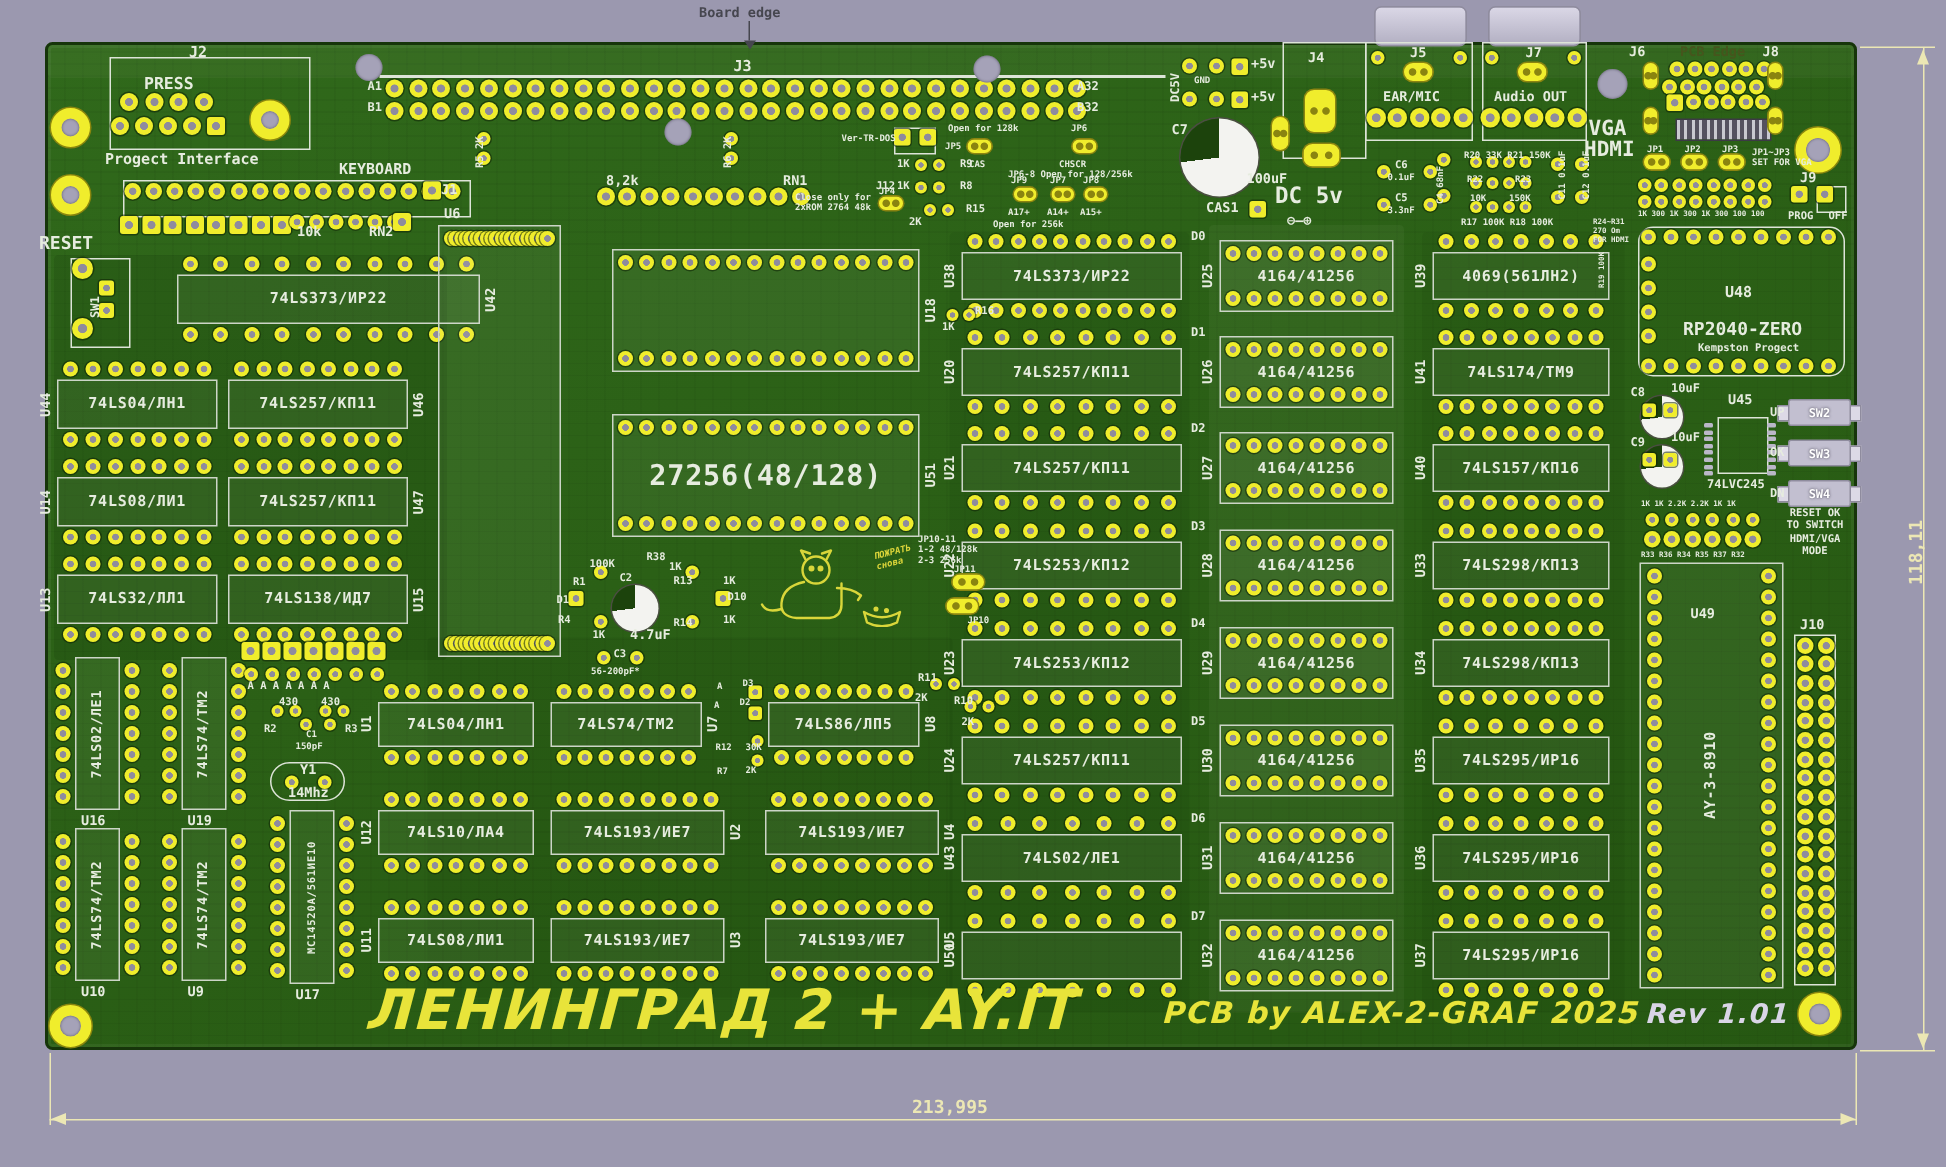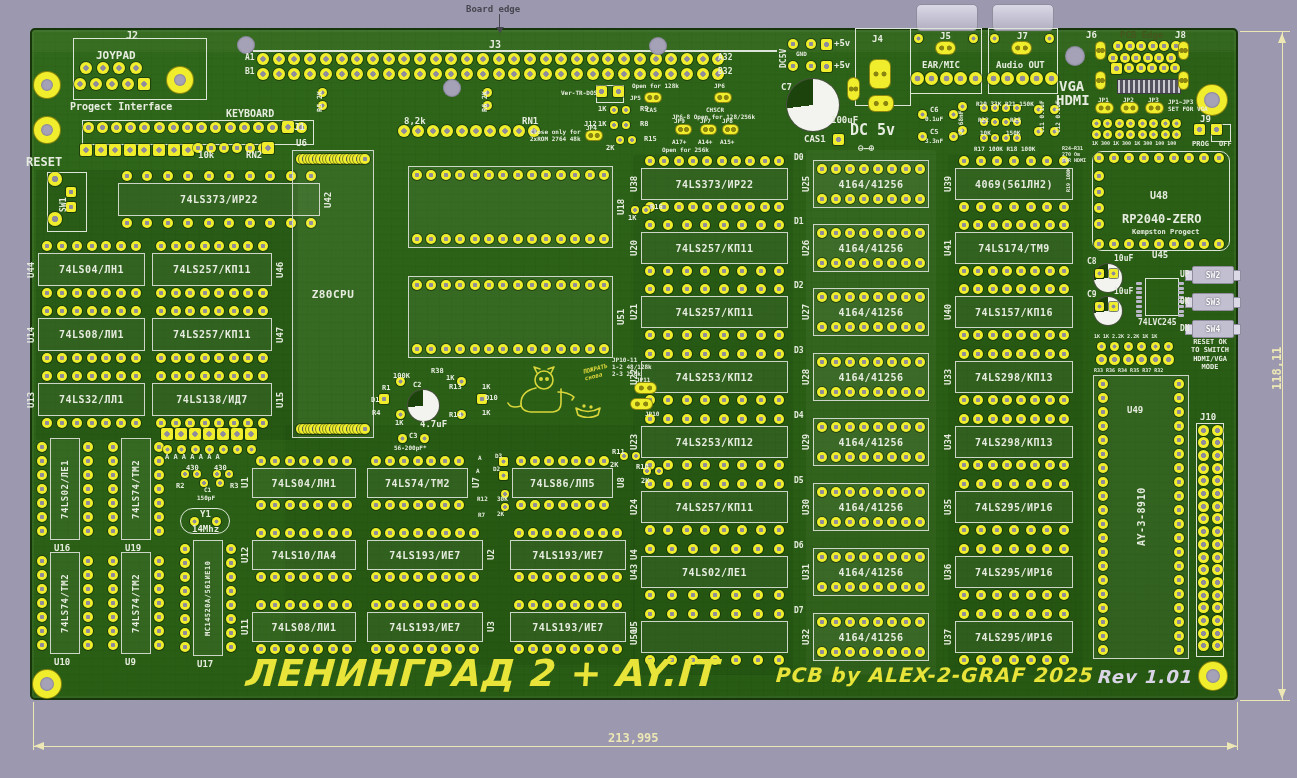--- a/index.html
+++ b/index.html
@@ -285,21 +285,20 @@
     <div class="pad" style="left: 199.714px; top: 418px; width: 10px; height: 10px;"></div>
     <div class="pad" style="left: 214.286px; top: 371px; width: 10px; height: 10px;"></div>
     <div class="pad" style="left: 214.286px; top: 418px; width: 10px; height: 10px;"></div>
     <div class="pad" style="left: 228.857px; top: 371px; width: 10px; height: 10px;"></div>
     <div class="pad" style="left: 228.857px; top: 418px; width: 10px; height: 10px;"></div>
     <div class="pad" style="left: 243.429px; top: 371px; width: 10px; height: 10px;"></div>
     <div class="pad" style="left: 243.429px; top: 418px; width: 10px; height: 10px;"></div>
     <div class="pad" style="left: 258px; top: 371px; width: 10px; height: 10px;"></div>
     <div class="pad" style="left: 258px; top: 418px; width: 10px; height: 10px;"></div>
     <div class="chip" style="left: 292px; top: 150px; width: 82px; height: 288px;"></div>
-    <div class="clab" style="left: 293px; top: 151px; width: 80px; height: 286px; font-size: 11px;">Z80CPU</div>
     <div class="cref" style="font-size: 9px; left: 296px; top: 138px; width: 34px; height: 10px;">U6</div>
     <div class="pad" style="left: 296px; top: 154px; width: 10px; height: 10px;"></div>
     <div class="pad" style="left: 296px; top: 424px; width: 10px; height: 10px;"></div>
     <div class="pad" style="left: 299.368px; top: 154px; width: 10px; height: 10px;"></div>
     <div class="pad" style="left: 299.368px; top: 424px; width: 10px; height: 10px;"></div>
     <div class="pad" style="left: 302.737px; top: 154px; width: 10px; height: 10px;"></div>
     <div class="pad" style="left: 302.737px; top: 424px; width: 10px; height: 10px;"></div>
     <div class="pad" style="left: 306.105px; top: 154px; width: 10px; height: 10px;"></div>
     <div class="pad" style="left: 306.105px; top: 424px; width: 10px; height: 10px;"></div>
     <div class="pad" style="left: 309.474px; top: 154px; width: 10px; height: 10px;"></div>
@@ -358,20 +357,21 @@
     <div class="pad" style="left: 541.462px; top: 234px; width: 10px; height: 10px;"></div>
     <div class="pad" style="left: 555.846px; top: 170px; width: 10px; height: 10px;"></div>
     <div class="pad" style="left: 555.846px; top: 234px; width: 10px; height: 10px;"></div>
     <div class="pad" style="left: 570.231px; top: 170px; width: 10px; height: 10px;"></div>
     <div class="pad" style="left: 570.231px; top: 234px; width: 10px; height: 10px;"></div>
     <div class="pad" style="left: 584.615px; top: 170px; width: 10px; height: 10px;"></div>
     <div class="pad" style="left: 584.615px; top: 234px; width: 10px; height: 10px;"></div>
     <div class="pad" style="left: 599px; top: 170px; width: 10px; height: 10px;"></div>
     <div class="pad" style="left: 599px; top: 234px; width: 10px; height: 10px;"></div>
     <div class="chip" style="left: 408px; top: 276px; width: 205px; height: 82px;"></div>
+    <div class="clab" style="left: 409px; top: 277px; width: 203px; height: 80px; font-size: 19px;">27256(48/128)</div>
     <div class="cref v" style="font-size: 9px; left: 615px; top: 276px; width: 12px; height: 82px;">U51</div>
     <div class="pad" style="left: 412px; top: 280px; width: 10px; height: 10px;"></div>
     <div class="pad" style="left: 412px; top: 344px; width: 10px; height: 10px;"></div>
     <div class="pad" style="left: 426.385px; top: 280px; width: 10px; height: 10px;"></div>
     <div class="pad" style="left: 426.385px; top: 344px; width: 10px; height: 10px;"></div>
     <div class="pad" style="left: 440.769px; top: 280px; width: 10px; height: 10px;"></div>
     <div class="pad" style="left: 440.769px; top: 344px; width: 10px; height: 10px;"></div>
     <div class="pad" style="left: 455.154px; top: 280px; width: 10px; height: 10px;"></div>
     <div class="pad" style="left: 455.154px; top: 344px; width: 10px; height: 10px;"></div>
     <div class="pad" style="left: 469.538px; top: 280px; width: 10px; height: 10px;"></div>
@@ -1462,21 +1462,21 @@
     <div class="pad pin" style="left: 1136px; top: 314.2px; width: 6px; height: 3px;"></div>
     <div class="pad pin" style="left: 1178px; top: 282px; width: 6px; height: 3px;"></div>
     <div class="pad pin" style="left: 1178px; top: 286.6px; width: 6px; height: 3px;"></div>
     <div class="pad pin" style="left: 1178px; top: 291.2px; width: 6px; height: 3px;"></div>
     <div class="pad pin" style="left: 1178px; top: 295.8px; width: 6px; height: 3px;"></div>
     <div class="pad pin" style="left: 1178px; top: 300.4px; width: 6px; height: 3px;"></div>
     <div class="pad pin" style="left: 1178px; top: 305px; width: 6px; height: 3px;"></div>
     <div class="pad pin" style="left: 1178px; top: 309.6px; width: 6px; height: 3px;"></div>
     <div class="pad pin" style="left: 1178px; top: 314.2px; width: 6px; height: 3px;"></div>
     <div class="lab" style="left: 126px; top: 30px; font-size: 10px; color: rgb(230, 236, 223);">J2</div>
-    <div class="lab" style="left: 96px; top: 50px; font-size: 11px; color: rgb(230, 236, 223);">JOYPAD</div>
+    <div class="lab" style="left: 96px; top: 50px; font-size: 11px; color: rgb(230, 236, 223);">PRESS</div>
     <div class="lab" style="left: 70px; top: 101px; font-size: 10px; color: rgb(230, 236, 223);">Progect Interface</div>
     <div class="lab" style="left: 226px; top: 108px; font-size: 10px; color: rgb(230, 236, 223);">KEYBOARD</div>
     <div class="lab" style="left: 294px; top: 122px; font-size: 9px; color: rgb(230, 236, 223);">J1</div>
     <div class="lab" style="left: 26px; top: 155px; font-size: 12px; color: rgb(230, 236, 223);">RESET</div>
     <div class="lab" style="left: 59px; top: 212px; font-size: 8px; color: rgb(230, 236, 223); transform-origin: 0px 0px; transform: rotate(-90deg);">SW1</div>
     <div class="lab" style="left: 198px; top: 150px; font-size: 9px; color: rgb(230, 236, 223);">10k</div>
     <div class="lab" style="left: 246px; top: 150px; font-size: 9px; color: rgb(230, 236, 223);">RN2</div>
     <div class="lab" style="left: 489px; top: 39px; font-size: 10px; color: rgb(230, 236, 223);">J3</div>
     <div class="lab" style="left: 245px; top: 53px; font-size: 8px; color: rgb(230, 236, 223);">A1</div>
     <div class="lab" style="left: 245px; top: 67px; font-size: 8px; color: rgb(230, 236, 223);">B1</div>
@@ -1555,21 +1555,21 @@
 270 Om
 FOR HDMI</div>
     <div class="lab" style="left: 1066px; top: 192px; font-size: 5px; color: rgb(230, 236, 223); transform-origin: 0px 0px; transform: rotate(-90deg);">R19 100K</div>
     <div class="lab" style="left: 1150px; top: 190px; font-size: 10px; color: rgb(230, 236, 223);">U48</div>
     <div class="lab" style="left: 1122px; top: 212px; font-size: 12px; color: rgb(230, 236, 223);">RP2040-ZERO</div>
     <div class="lab" style="left: 1132px; top: 228px; font-size: 7px; color: rgb(230, 236, 223);">Kempston Progect</div>
     <div class="lab" style="left: 1087px; top: 257px; font-size: 8px; color: rgb(230, 236, 223);">C8</div>
     <div class="lab" style="left: 1114px; top: 254px; font-size: 8px; color: rgb(230, 236, 223);">10uF</div>
     <div class="lab" style="left: 1087px; top: 290px; font-size: 8px; color: rgb(230, 236, 223);">C9</div>
     <div class="lab" style="left: 1114px; top: 287px; font-size: 8px; color: rgb(230, 236, 223);">10uF</div>
-    <div class="lab" style="left: 1152px; top: 250px; font-size: 9px; color: rgb(230, 236, 223);">U45</div>
+    <div class="lab" style="left: 1152px; top: 262px; font-size: 9px; color: rgb(230, 236, 223);">U45</div>
     <div class="lab" style="left: 1138px; top: 318px; font-size: 8px; color: rgb(230, 236, 223);">74LVC245</div>
     <div class="lab" style="left: 1180px; top: 270px; font-size: 8px; color: rgb(230, 236, 223);">UP</div>
     <div class="lab" style="left: 1180px; top: 297px; font-size: 8px; color: rgb(230, 236, 223);">OK</div>
     <div class="lab" style="left: 1180px; top: 324px; font-size: 8px; color: rgb(230, 236, 223);">DN</div>
     <div class="lab pre" style="left: 1210px; top: 338px; font-size: 7px; color: rgb(230, 236, 223); transform: translateX(-50%); text-align: center;">RESET OK
 TO SWITCH
 HDMI/VGA
 MODE</div>
     <div class="lab" style="left: 1094px; top: 334px; font-size: 5px; color: rgb(230, 236, 223);">1K  1K 2.2K 2.2K 1K  1K</div>
     <div class="lab" style="left: 1094px; top: 368px; font-size: 5px; color: rgb(230, 236, 223);">R33 R36 R34 R35 R37 R32</div>

